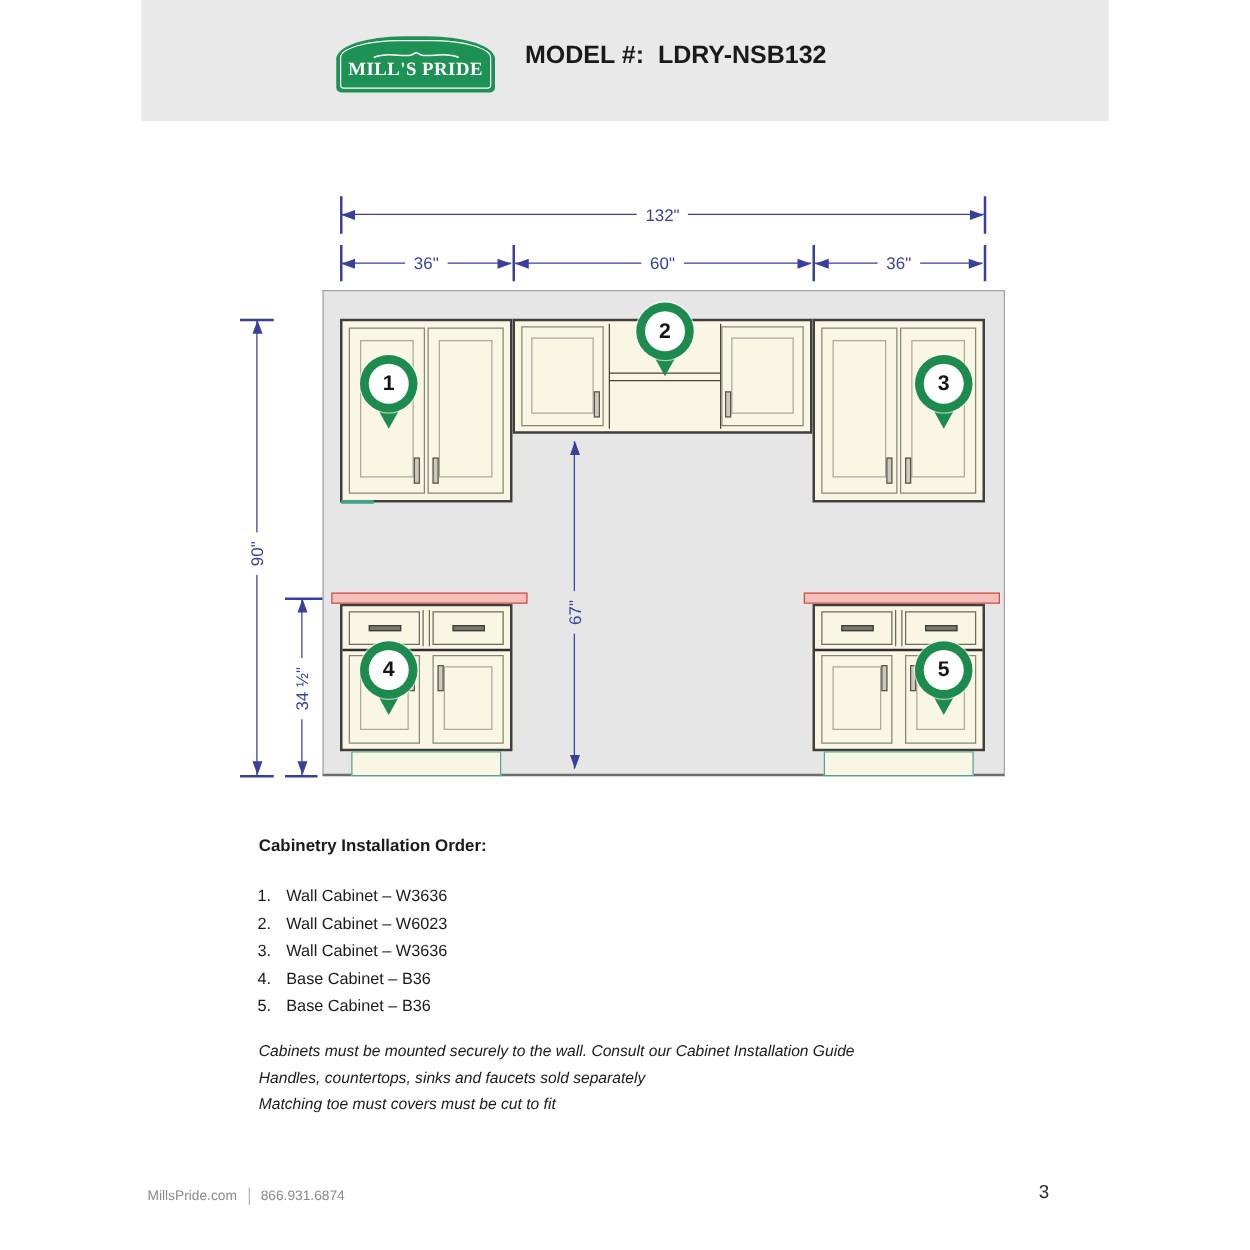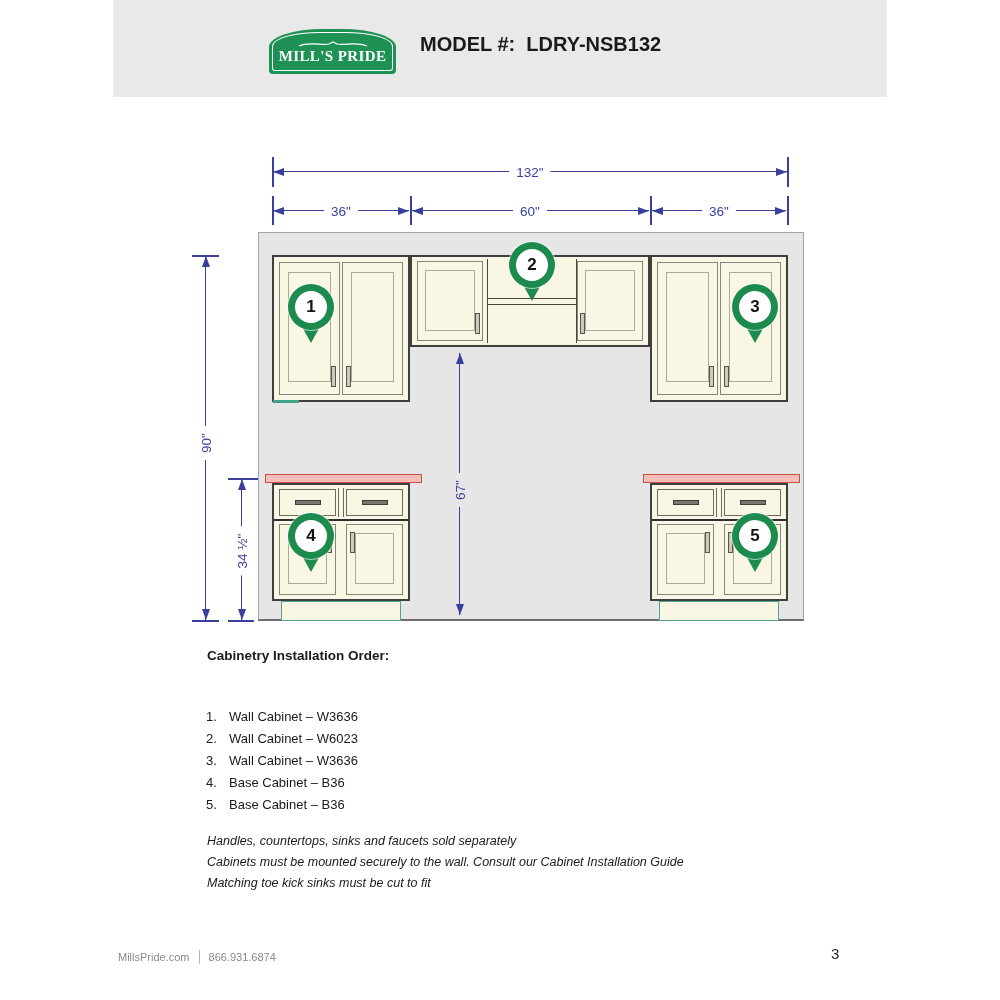--- a/index.html
+++ b/index.html
@@ -61,21 +61,21 @@
   .pin{position:absolute;width:46px;height:66px;z-index:5;}
   .pin .tail{position:absolute;left:50%;top:32px;transform:translateX(-50%);width:0;height:0;
         border-left:15px solid transparent;border-right:15px solid transparent;
         border-top:27px solid var(--pin-green,#1d8a4e);}
   .pin .disc{position:absolute;left:0;top:0;width:46px;height:46px;border-radius:50%;
         background:var(--pin-green,#1d8a4e);box-shadow:0 0 0 1px rgba(255,255,255,.6);}
   .pin .num{position:absolute;left:7px;top:7px;width:32px;height:32px;border-radius:50%;background:#fff;
         display:flex;align-items:center;justify-content:center;font-weight:bold;font-size:17px;color:#141414;}
 
   
-  .order-head{position:absolute;left:207px;top:648px;font-size:13.5px;font-weight:bold;}
+  .order-head{position:absolute;left:207px;top:669px;font-size:13.5px;font-weight:bold;}
   .order-list{position:absolute;left:206px;top:709px;display:flex;flex-direction:column;gap:7px;font-size:13px;}
   .order-row{display:flex;}
   .order-num{width:23px;}
   .notes{position:absolute;left:207px;top:831px;font-size:12.5px;font-style:italic;line-height:21px;}
 
   
   .footer{position:absolute;left:118px;top:950px;display:flex;align-items:center;font-size:11px;color:#8a8a8a;}
   .footer .sep{width:0;height:14px;border-left:1px solid #b5b5b5;margin:0 9px;}
   .pageno{position:absolute;left:831px;top:945px;font-size:15px;color:#2b2b2b;}
 </style>
@@ -270,23 +270,23 @@
       <span class="order-num">4.</span>
       <span>Base Cabinet – B36</span>
     </div>
     <div class="order-row">
       <span class="order-num">5.</span>
       <span>Base Cabinet – B36</span>
     </div>
   </div>
 
   <div class="notes">
+    <div>Cabinets must be mounted securely to the wall. Consult our Cabinet Installation Guide</div>
     <div>Handles, countertops, sinks and faucets sold separately</div>
-    <div>Cabinets must be mounted securely to the wall. Consult our Cabinet Installation Guide</div>
-    <div>Matching toe kick sinks must be cut to fit</div>
+    <div>Matching toe must covers must be cut to fit</div>
   </div>
 
   <div class="footer">
     <span>MillsPride.com</span>
     <span class="sep"></span>
     <span>866.931.6874</span>
   </div>
   <div class="pageno">3</div>
 
 </div>

